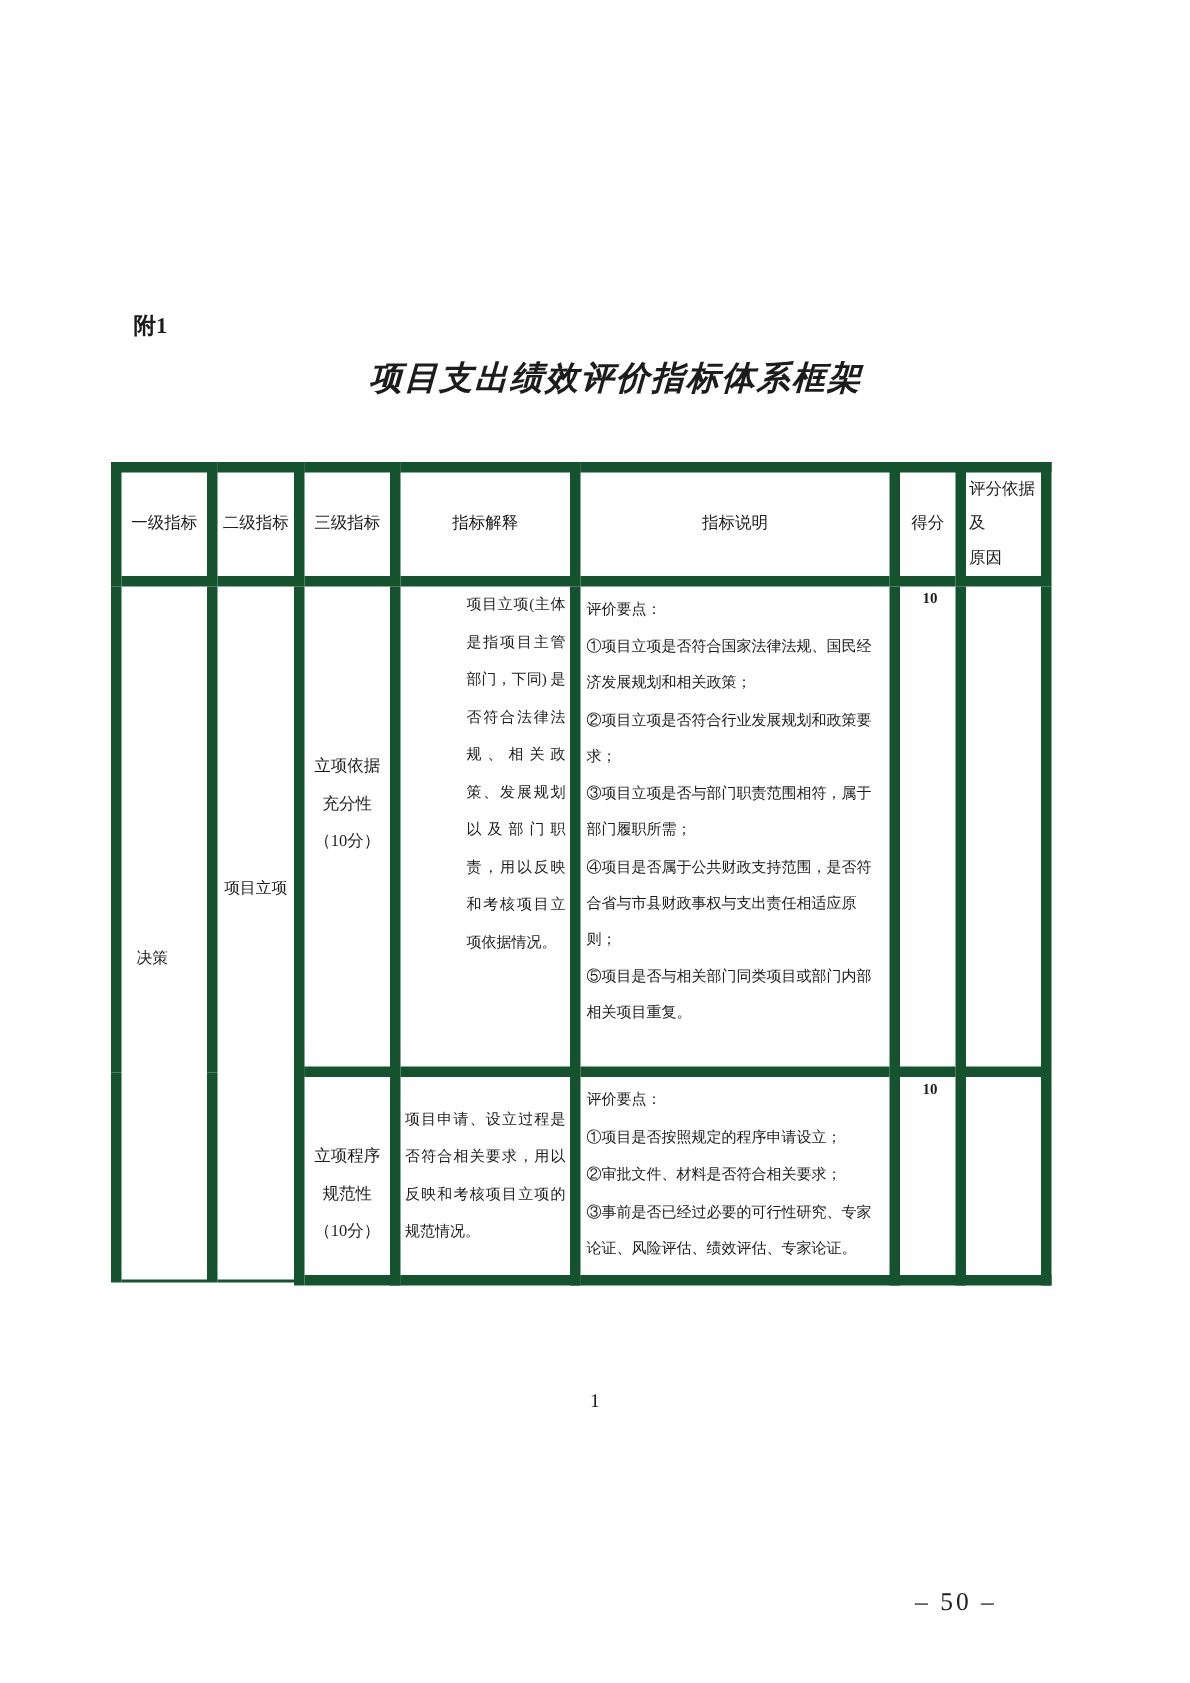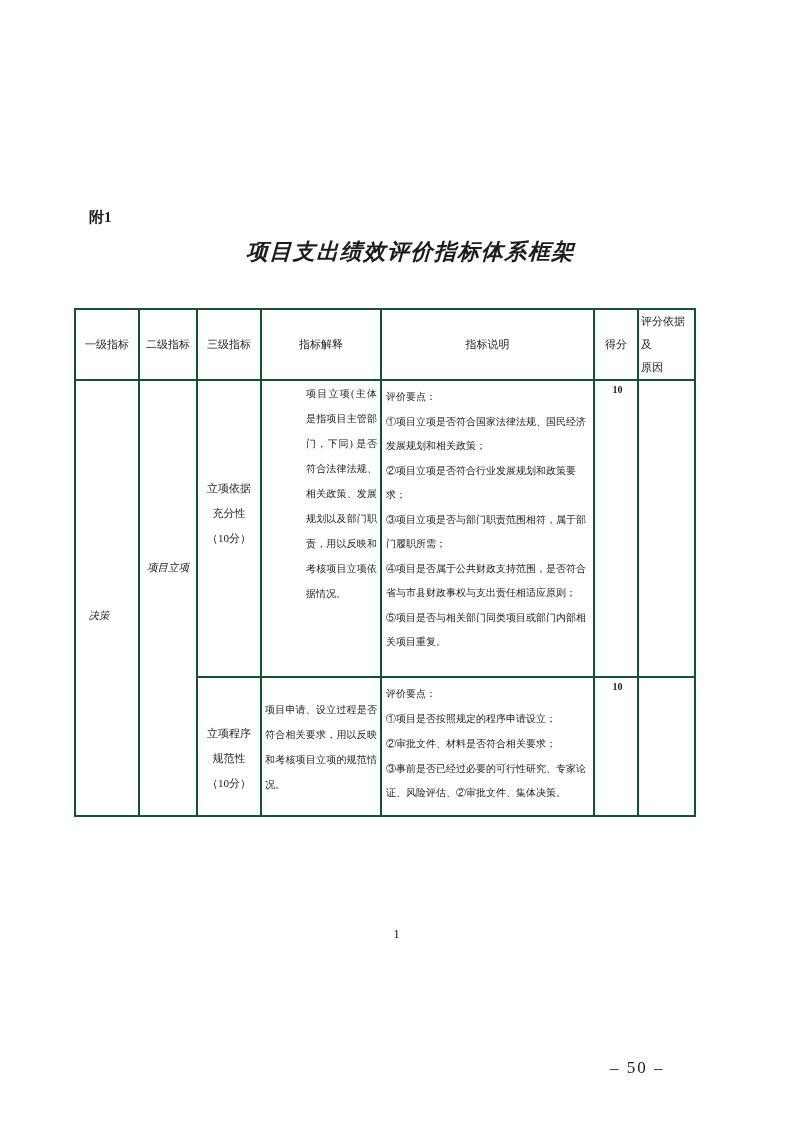--- a/index.html
+++ b/index.html
@@ -27,40 +27,40 @@
     transform: skewX(-2deg);
   }
 
   table.indicator {
     position: absolute; left: 74px; top: 308px;
     width: 620px; table-layout: fixed;
     border-collapse: collapse;
     border: 2px solid #222;
   }
   .indicator th, .indicator td {
-    border: 2px solid #14532d;
+    border: 7px solid #14532d;
     vertical-align: middle;
     overflow: hidden;
   }
   .indicator thead tr { height: 59px; }
   .indicator tr.r1 { height: 256px; }
   .indicator tr.r2 { height: 139px; }
   .indicator thead th { border-bottom-width: 2px; }
   .indicator tr.r1 > td { border-bottom-width: 2px; }
 
   .indicator th {
     font-weight: normal; font-size: 11px;
     text-align: center; line-height: 23px;
     padding: 0;
   }
   .indicator th.h-last { text-align: left; padding-left: 2px; white-space: pre-line; }
 
   .indicator td { font-size: 10.5px; }
 
-  td.lvl { text-align: center; font-style: italic; }
+  td.lvl { text-align: center; }
   td.lvl1 { padding: 35px 16px 0 0; }
   td.lvl2 { padding: 0 0 60px 0; }
 
   td.c3 { text-align: center; line-height: 25px; white-space: pre-line; font-size: 11px; padding: 0; }
   tr.r1 td.c3 { padding-bottom: 30px; }
   tr.r2 td.c3 { padding-top: 24px; }
 
   td.c4 { text-align: justify; line-height: 25px; padding: 0 3px; font-size: 10px; }
   tr.r1 td.c4 { padding-bottom: 70px; padding-left: 44px; }
 
@@ -131,21 +131,21 @@
       </tr>
       <tr class="r2">
         <td class="c3">立项程序
 规范性
 （10分）</td>
         <td class="c4">项目申请、设立过程是否符合相关要求，用以反映和考核项目立项的规范情况。</td>
         <td class="c5">
           <p>评价要点：</p>
           <p>①项目是否按照规定的程序申请设立；</p>
           <p>②审批文件、材料是否符合相关要求；</p>
-          <p>③事前是否已经过必要的可行性研究、专家论证、风险评估、②审批文件、集体决策。</p>
+          <p>③事前是否已经过必要的可行性研究、专家论证、风险评估、绩效评估、专家论证。</p>
         </td>
         <td class="c6">10</td>
         <td class="c7"></td>
       </tr>
     </tbody>
   </table>
 
   <div class="page-number">1</div>
 
   <div class="folio">– 50 –</div>

